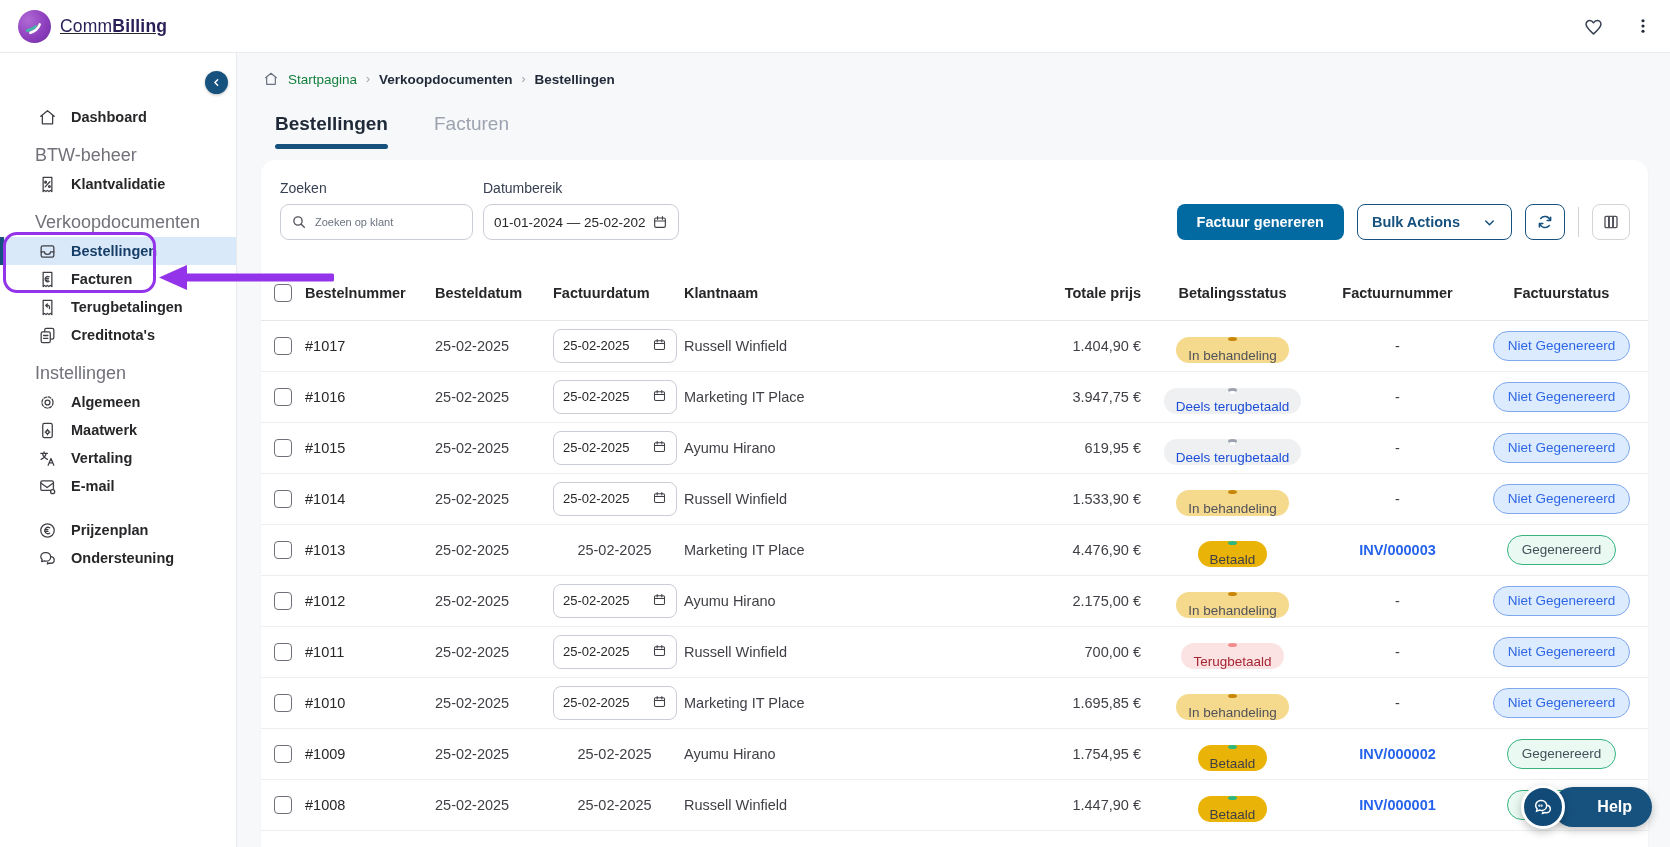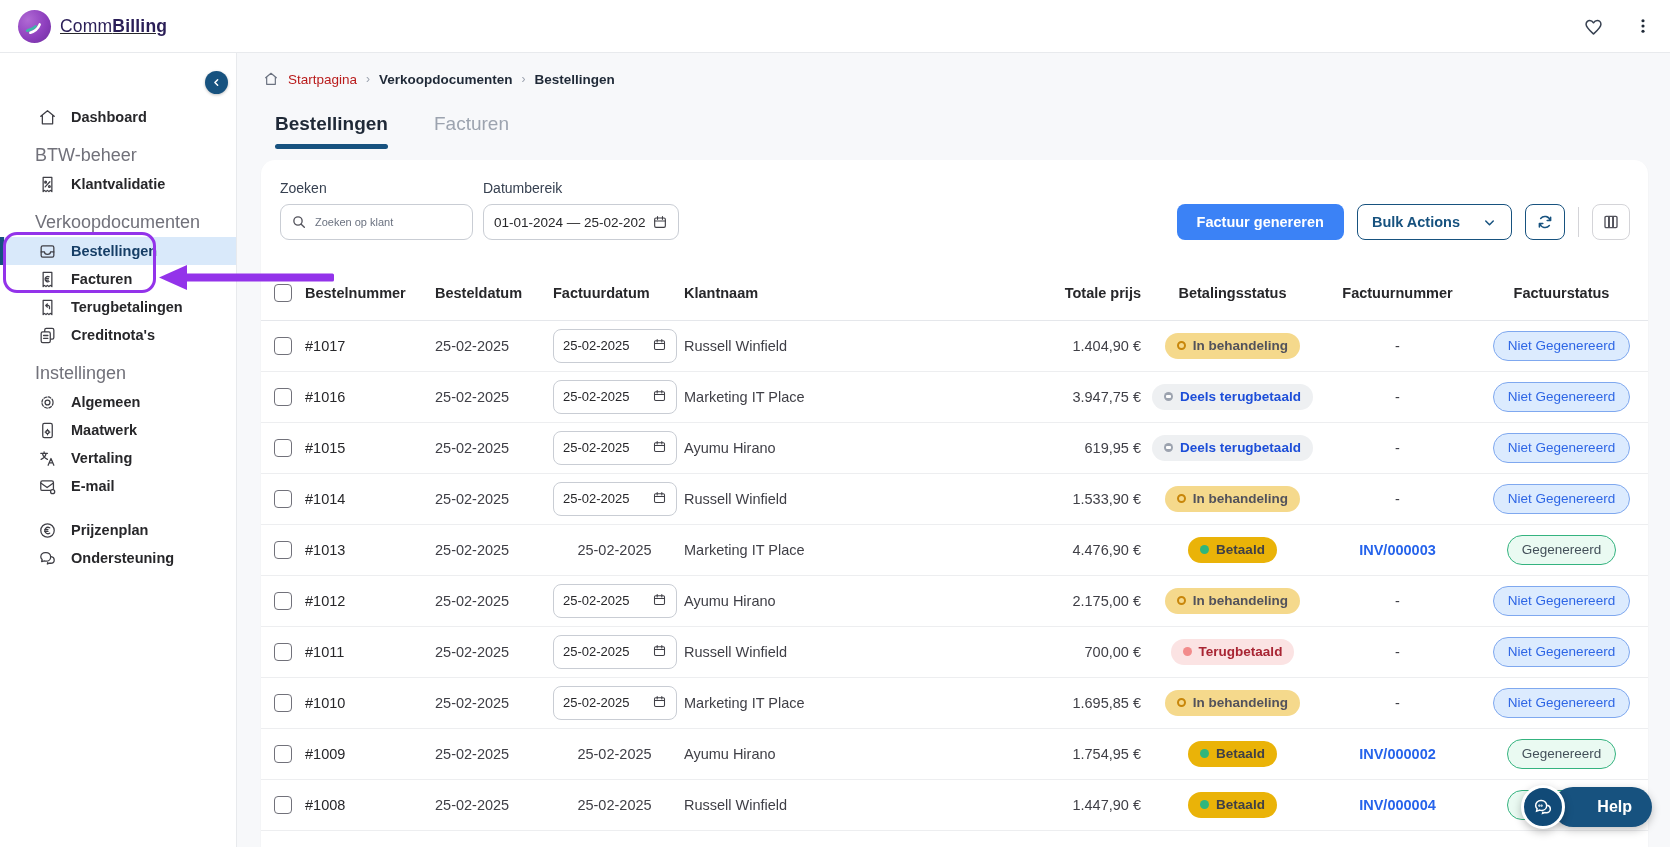--- a/index.html
+++ b/index.html
@@ -25,63 +25,63 @@
   .nav-item .nav-ico { width:19px; height:19px; display:flex; align-items:center; justify-content:center; flex:0 0 19px; }
   .nav-item .nav-label { font-size:14.5px; font-weight:600; color:#27272A; white-space:nowrap; }
   .nav-item.active { background:#D9E9FA; }
   .nav-item.active::before { content:""; position:absolute; left:0; top:0; bottom:0; width:4px; background:#17527F; }
   .nav-item.active .nav-label { color:#163E66; }
   .nav-gap { height:16px; }
 
   
   .main { position:absolute; top:53px; left:237px; width:1433px; height:794px; }
   .breadcrumb { display:flex; align-items:center; gap:9px; padding:18px 0 0 26px; font-size:13.5px; }
-  .crumb { color:#b91c1c; }
+  .crumb { color:#15803d; }
   .crumb.current { color:#1F2937; font-weight:700; }
   .crumb-sep { color:#9CA3AF; font-size:12px; }
   .tabs { display:flex; gap:46px; padding:26px 0 0 38px; }
   .tab { font-size:19px; cursor:pointer; }
   .tab .tab-underline { height:5px; border-radius:3px; margin-top:9px; background:transparent; }
   .tab.active { color:#1F2937; font-weight:600; }
   .tab.active .tab-underline { background:#17527F; }
   .tab.inactive { color:#9CA3AF; font-weight:400; }
 
   
   .card { margin:11px 22px 0 24px; width:1387px; background:#fff; border-radius:14px; box-shadow:0 1px 2px rgba(16,24,40,.05); min-height:720px; padding-top:20px; }
   .filters-row { display:flex; align-items:flex-end; padding:0 18px 0 19px; }
   .filter-group { margin-right:10px; }
   .filter-label { font-size:14px; color:#374151; font-weight:500; margin-bottom:8px; }
   .search-box { width:193px; height:36px; border:1.3px solid #C9CDD4; border-radius:9px; display:flex; align-items:center; padding:0 10px; gap:8px; background:#fff; }
   .search-box input { border:none; outline:none; font-size:11px; width:140px; color:#27272A; font-family:inherit; background:transparent; }
   .search-box input::placeholder { color:#6B7280; }
   .date-box { width:196px; height:36px; border:1.3px solid #C9CDD4; border-radius:9px; display:flex; align-items:center; justify-content:space-between; padding:0 10px; cursor:pointer; background:#fff; }
   .date-box .date-text { font-size:13.5px; color:#27272A; white-space:nowrap; }
   .toolbar { margin-left:auto; display:flex; align-items:center; gap:13px; }
-  .btn-primary { height:36px; padding:0 20px; background:#3b82f6; color:#fff; font-size:14.5px; font-weight:700; border:none; border-radius:8px; cursor:pointer; font-family:inherit; }
+  .btn-primary { height:36px; padding:0 20px; background:#0369a1; color:#fff; font-size:14.5px; font-weight:700; border:none; border-radius:8px; cursor:pointer; font-family:inherit; }
   .btn-outline { height:36px; padding:0 14px; background:#fff; color:#17527F; font-size:14.5px; font-weight:700; border:1.5px solid #17527F; border-radius:8px; cursor:pointer; display:flex; align-items:center; gap:22px; font-family:inherit; }
   .btn-square { width:40px; height:36px; background:#fff; border:1.5px solid #17527F; border-radius:8px; cursor:pointer; display:flex; align-items:center; justify-content:center; }
   .toolbar-divider { width:1px; height:30px; background:#D4D4D8; }
   .btn-columns { width:38px; height:36px; background:#fff; border:1px solid #D4D4D8; border-radius:8px; cursor:pointer; display:flex; align-items:center; justify-content:center; }
 
   
   table { border-collapse:collapse; table-layout:fixed; width:1387px; margin-top:26px; }
   col.c-check { width:40px; } col.c-order { width:130px; } col.c-odate { width:118px; }
   col.c-idate { width:131px; } col.c-cust { width:240px; } col.c-total { width:225px; }
   col.c-pay { width:175px; } col.c-inv { width:155px; } col.c-status { width:173px; }
   thead th { font-size:14.5px; font-weight:700; color:#27272A; text-align:left; height:54px; border-bottom:1px solid #E5E7EB; padding:0 4px; }
   thead th.th-center { text-align:center; }
   thead th.th-right { text-align:right; padding-right:4px; }
   tbody td { height:51px; border-bottom:1px solid #EDEEF0; font-size:14.5px; color:#3F3F46; padding:0 4px; }
   td.cell-center, th.cell-center { text-align:center; }
   td.cell-right { text-align:right; }
   .checkbox { width:18px; height:18px; border:1.6px solid #71717A; border-radius:4px; background:#fff; cursor:pointer; margin-left:9px; }
   .order-num { font-weight:500; color:#27272A; }
   .date-input { width:124px; height:34px; border:1.3px solid #C9CDD4; border-radius:8px; display:flex; align-items:center; justify-content:space-between; padding:0 9px; background:#fff; cursor:pointer; }
   .date-input .di-text { font-size:13px; color:#27272A; }
-  .badge { display:inline-flex; align-items:center; gap:7px; height:26px; padding:0 12px; border-radius:999px; font-size:13.5px; font-weight:700; white-space:nowrap; }
+  .badge { display:inline-flex; align-items:center; gap:7px; height:26px; padding:0 12px; border-radius:999px; font-size:13.5px; font-weight:400; white-space:nowrap;flex-direction:column; }
   .badge .dot { width:9px; height:9px; border-radius:50%; display:inline-block; position:relative; }
   .badge--pending { background:#F5D98C; color:#52525B; }
   .badge--pending .dot { background:transparent; border:2.2px solid #C8860A; width:9px; height:9px; }
   .badge--partial { background:#EEF0F2; color:#1d4ed8; }
   .badge--partial .dot { background:#9CA3AF; }
   .badge--partial .dot::after { content:""; position:absolute; left:1.8px; top:3.4px; width:5.4px; height:2.2px; background:#fff; border-radius:1px; }
   .badge--paid { background:#eab308; color:#3F3F46;justify-content:center; }
   .badge--paid .dot { background:#2FB67C; }
   .badge--refunded { background:#FBE3E3; color:#A82533; }
   .badge--refunded .dot { background:#F28B8B; }
@@ -566,21 +566,21 @@
             </td>
             <td><span class="order-num">#1008</span></td>
             <td><span>25-02-2025</span></td>
             <td class="cell-center"><span>25-02-2025</span></td>
             <td><span>Russell Winfield</span></td>
             <td class="cell-right"><span>1.447,90 €</span></td>
             <td class="cell-center"><span class="badge badge--paid">
                 <i class="dot"></i>
                 <span>Betaald</span>
               </span></td>
-            <td class="cell-center"><span class="inv-link">INV/000004</span></td>
+            <td class="cell-center"><span class="inv-link">INV/000001</span></td>
             <td class="cell-center"><span class="pill pill--gen">Gegenereerd</span></td>
           </tr>
         </tbody>
     </table>
   </section>
 </main>
 
 <div class="help-fab">
   <span class="help-circle">
     <svg width="22" height="22" viewBox="0 0 24 24" fill="none" stroke="#fff" stroke-width="1.6">

